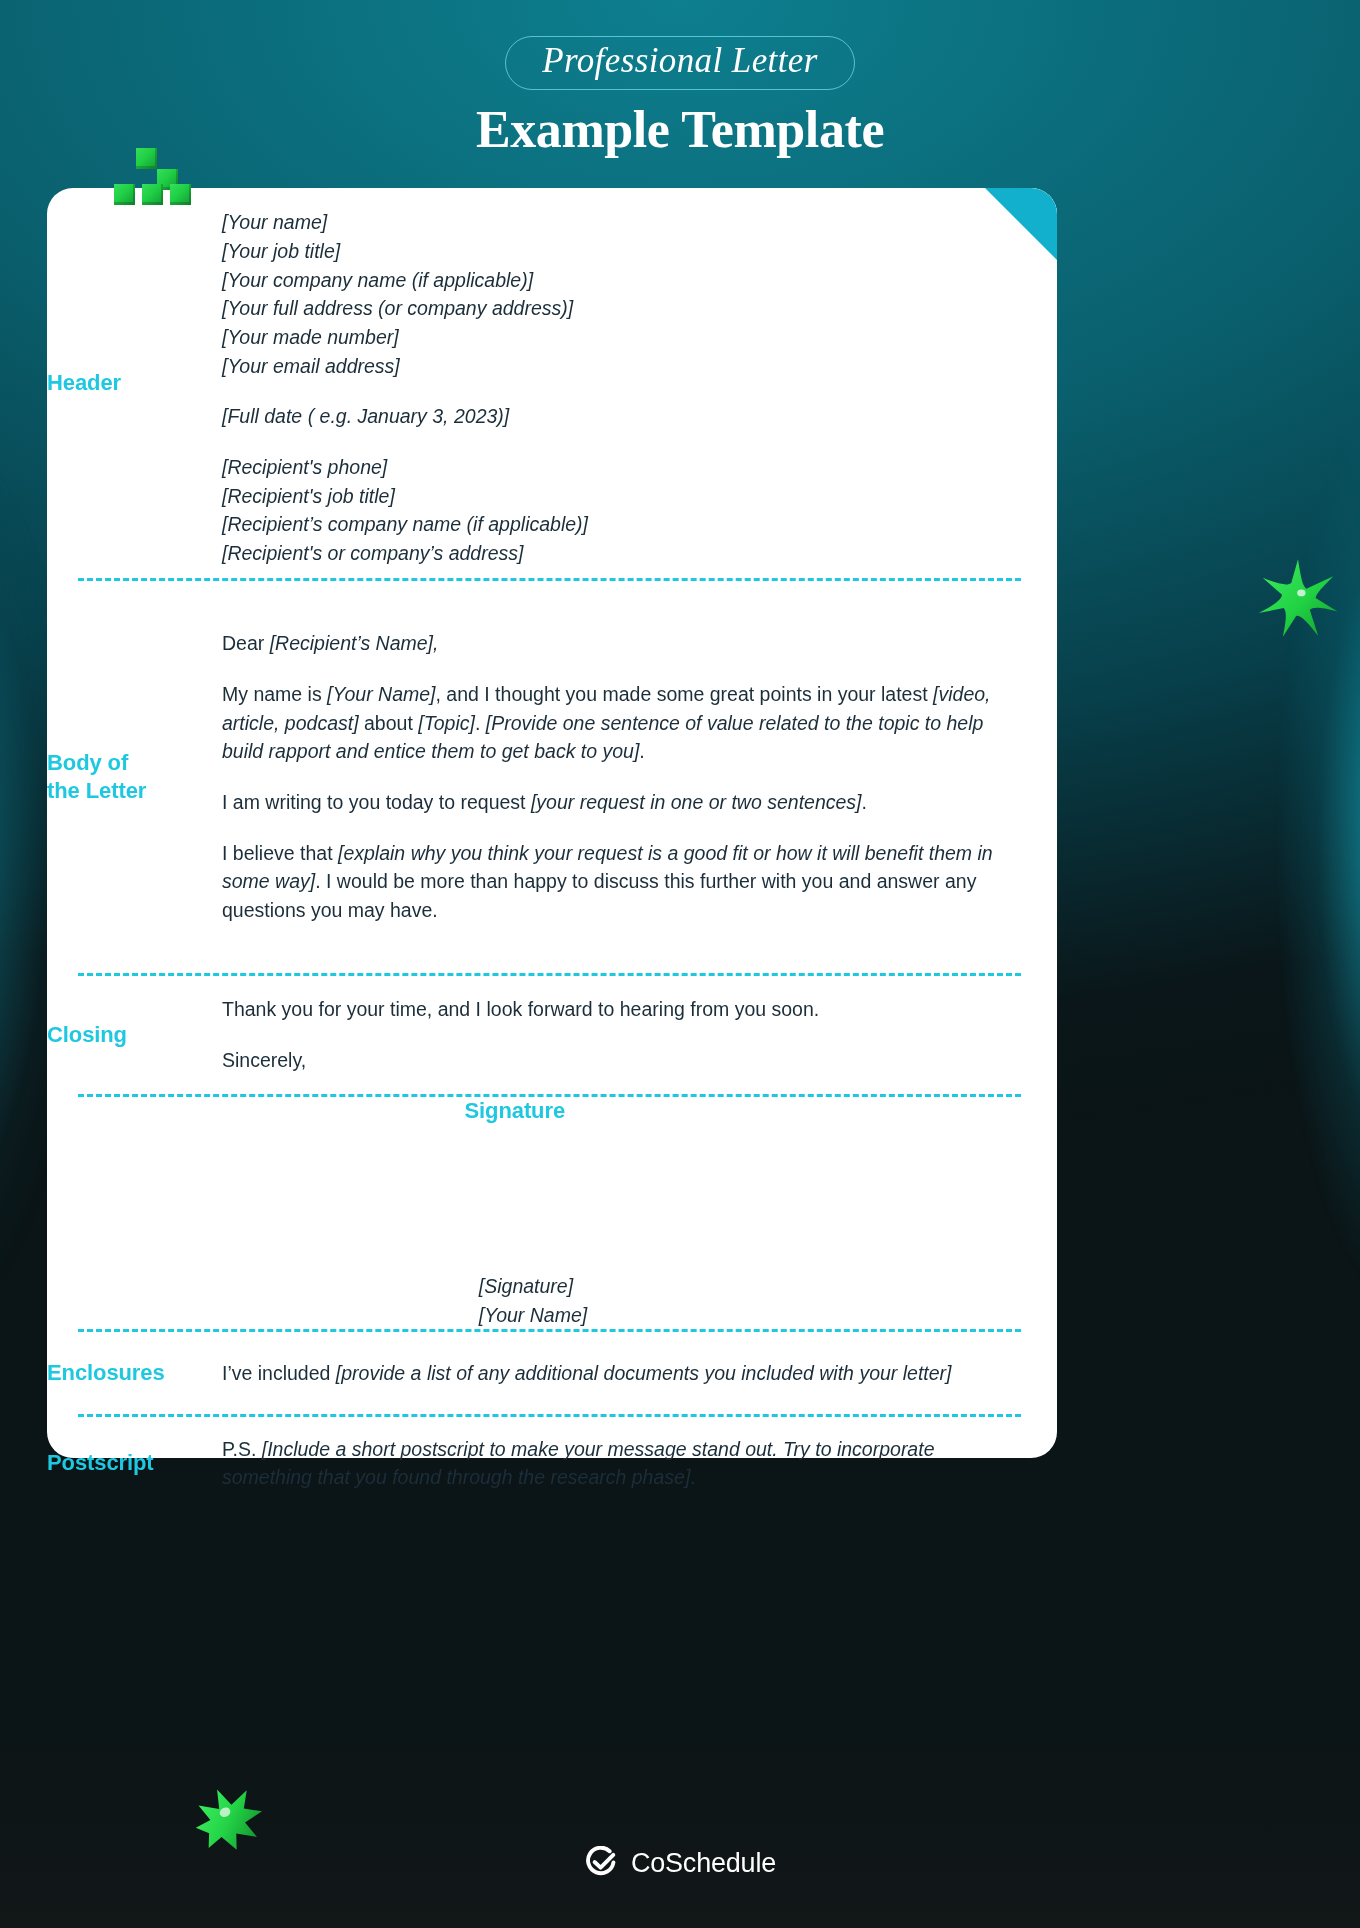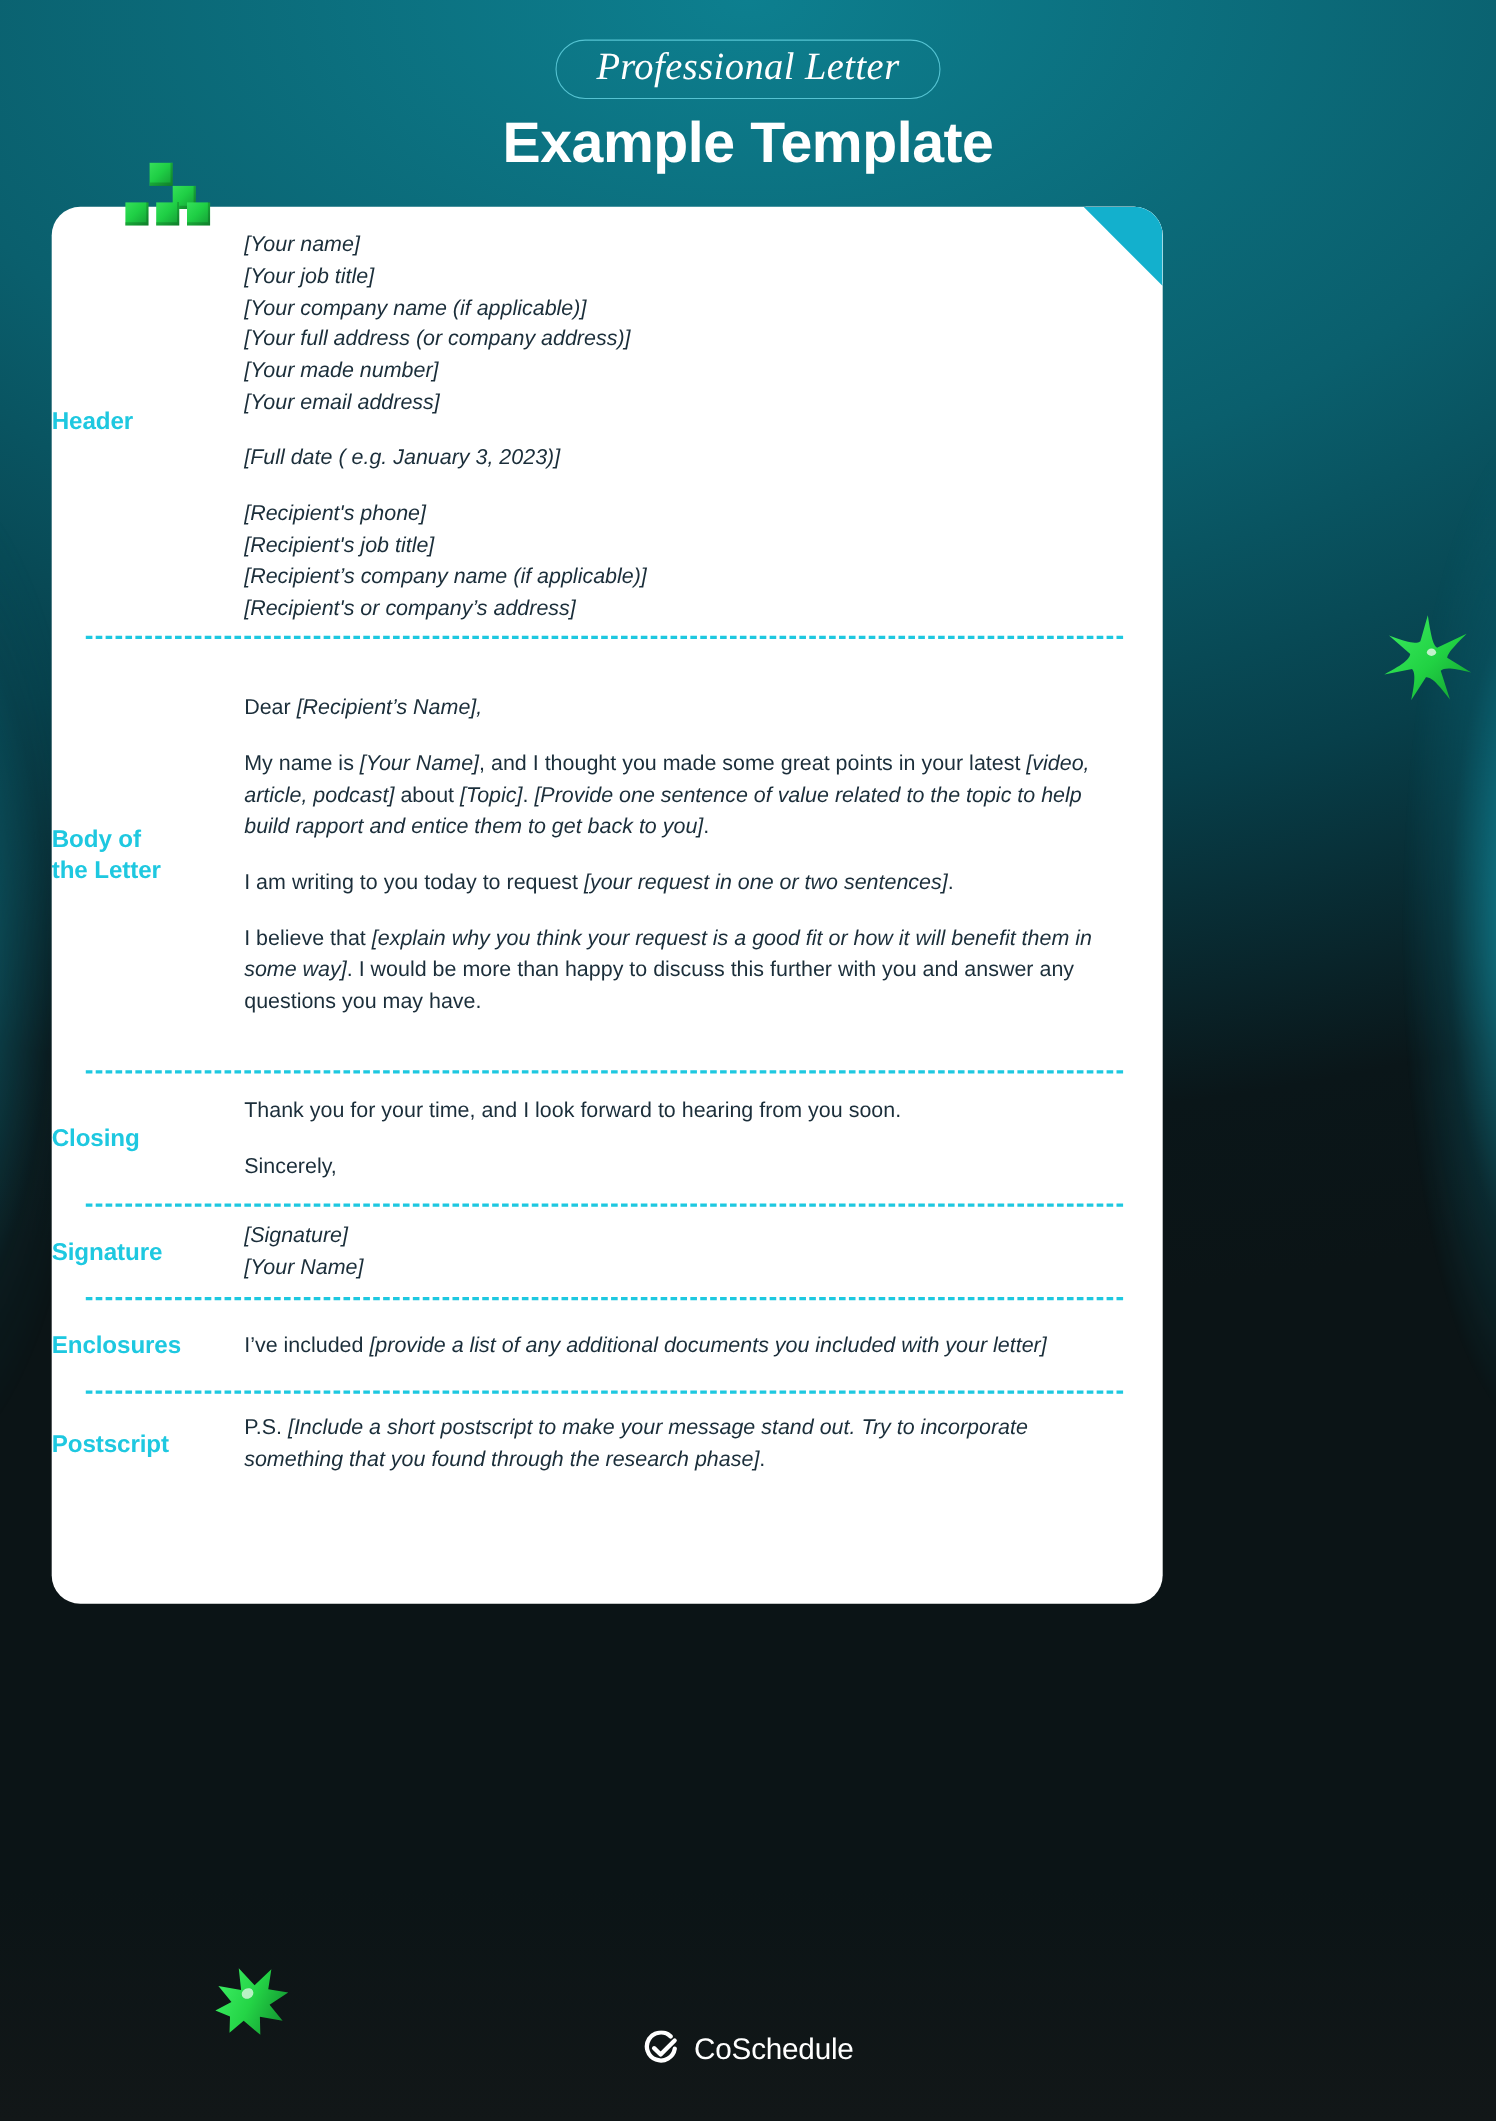--- a/index.html
+++ b/index.html
@@ -63,21 +63,21 @@
     font-family: "Liberation Serif", serif;
     font-style: italic;
     font-size: 35px;
     line-height: 1.08;
     letter-spacing: 0.4px;
     white-space: nowrap;
   }
   .main-title {
     margin-top: 12px;
     color: #ffffff;
-    font-family: Liberation Sans, sans-serif;
+    font-family: Liberation Serif, serif;
     font-weight: bold;
     font-size: 52px;
     letter-spacing: -0.4px;
     line-height: 1.08;
   }
 
   
   .pixel-deco {
     position: absolute;
     left: 100px; top: 148px;
@@ -179,21 +179,21 @@
   .sect-header   { min-height: 390px; }
   .sect-header .sect-body { padding-top: 10px; }
   .sect-body .gap { display: block; height: 22px; }
 
   .sect-body-letter { min-height: 392px; }
   .sect-body-letter .sect-body p + p { margin-top: 22px; }
 
   .sect-closing { min-height: 118px; }
   .sect-closing .sect-body p + p { margin-top: 22px; }
 
-  .sect-signature { min-height: 82px; }
+  .sect-signature { min-height: 82px; flex-direction: column; }
   .sect-enclosures { min-height: 82px; }
   .sect-postscript { min-height: 92px; }
 
   
   .footer {
     position: absolute;
     left: 0; right: 0; bottom: 0;
     height: 130px;
     display: flex;
     align-items: center;

